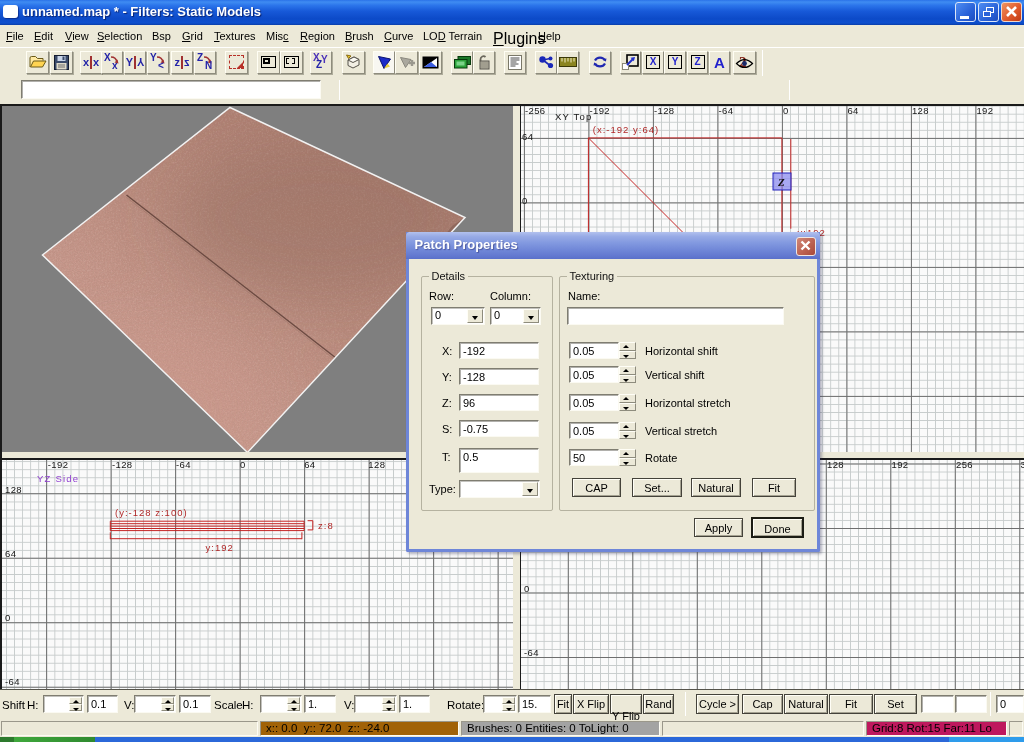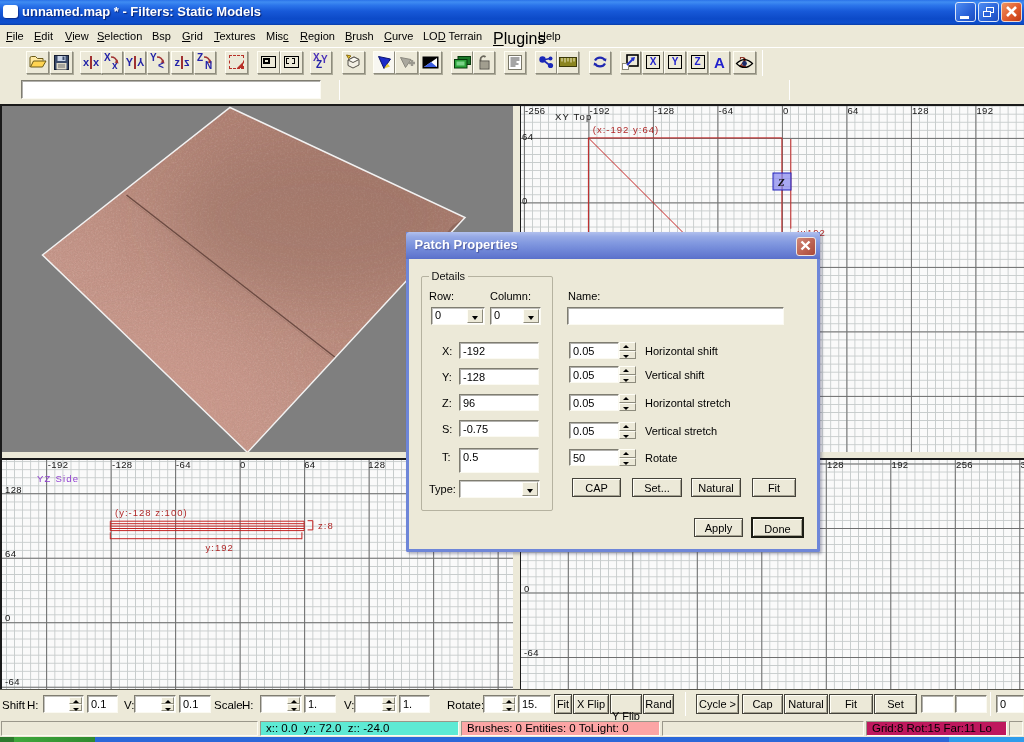--- a/index.html
+++ b/index.html
@@ -440,22 +440,22 @@
 <div class="b ab" style="left:742px;top:694px;width:41px;height:20px;padding-top:3px">Cap</div>
 <div class="b ab" style="left:784px;top:694px;width:44px;height:20px;padding-top:3px">Natural</div>
 <div class="b ab" style="left:829px;top:694px;width:44px;height:20px;padding-top:3px">Fit</div>
 <div class="b ab" style="left:874px;top:694px;width:43px;height:20px;padding-top:3px">Set</div>
 <div class="edit ab" style="left:921px;top:695px;width:33px;height:18px;font-size:11px;padding:2px 0 0 3px"></div>
 <div class="edit ab" style="left:955px;top:695px;width:32px;height:18px;font-size:11px;padding:2px 0 0 3px"></div>
 <div class="ab" style="left:990px;top:692px;width:1px;height:24px;background:#aaa796;border-right:1px solid #fff"></div>
 <div class="edit ab" style="left:996px;top:695px;width:28px;height:18px;font-size:11px;padding:2px 0 0 3px">0</div>
 <div class="ab" style="left:0;top:720px;width:1024px;height:17px;background:#ece9d8"></div>
 <div class="ab" style="left:1px;top:721px;width:257px;height:15px;background:#ece9d8;border:1px solid;border-color:#9a978a #fdfcf4 #fdfcf4 #9a978a;font-size:11.5px;padding:0px 0 0 5px;white-space:pre"></div>
-<div class="ab" style="left:260px;top:721px;width:199px;height:15px;background:#5eead4;border:1px solid;border-color:#9a978a #fdfcf4 #fdfcf4 #9a978a;font-size:11.5px;padding:0px 0 0 5px;white-space:pre">x:: 0.0  y:: 72.0  z:: -24.0</div>
-<div class="ab" style="left:461px;top:721px;width:199px;height:15px;background:#fca5a5;border:1px solid;border-color:#9a978a #fdfcf4 #fdfcf4 #9a978a;font-size:11.5px;padding:0px 0 0 5px;white-space:pre">Brushes: 0 Entities: 0 ToLight: 0</div>
+<div class="ab" style="left:260px;top:721px;width:199px;height:15px;background:#a16207;border:1px solid;border-color:#9a978a #fdfcf4 #fdfcf4 #9a978a;font-size:11.5px;padding:0px 0 0 5px;white-space:pre">x:: 0.0  y:: 72.0  z:: -24.0</div>
+<div class="ab" style="left:461px;top:721px;width:199px;height:15px;background:#a3a3a3;border:1px solid;border-color:#9a978a #fdfcf4 #fdfcf4 #9a978a;font-size:11.5px;padding:0px 0 0 5px;white-space:pre">Brushes: 0 Entities: 0 ToLight: 0</div>
 <div class="ab" style="left:662px;top:721px;width:202px;height:15px;background:#ece9d8;border:1px solid;border-color:#9a978a #fdfcf4 #fdfcf4 #9a978a;font-size:11.5px;padding:0px 0 0 5px;white-space:pre"></div>
 <div class="ab" style="left:866px;top:721px;width:141px;height:15px;background:#be185d;border:1px solid;border-color:#9a978a #fdfcf4 #fdfcf4 #9a978a;font-size:11.5px;padding:0px 0 0 5px;white-space:pre">Grid:8 Rot:15 Far:11 Lo</div>
 <div class="ab" style="left:1009px;top:721px;width:14px;height:15px;background:#ece9d8;border:1px solid;border-color:#9a978a #fdfcf4 #fdfcf4 #9a978a;font-size:11.5px;padding:0px 0 0 5px;white-space:pre"></div>
 <div class="ab" style="left:0;top:737px;width:1024px;height:5px;background:#2b68d9">
 <div class="ab" style="left:0;top:0;width:14px;height:5px;background:#2d7a2d"></div>
 <div class="ab" style="left:14px;top:0;width:81px;height:5px;background:linear-gradient(90deg,#3fa83c,#2f8a2f)"></div>
 <div class="ab" style="left:949px;top:0;width:75px;height:5px;background:#2e9ceb"></div>
   </div>
 <div class="ab" style="left:406px;top:232px;width:414px;height:320px;background:#ece9d8;border:3.5px solid #6e86d8;border-top:none;border-radius:0 0 2px 2px;box-shadow:2px 2px 3px rgba(40,40,80,.35)">
     <div class="ab" style="left:-3.5px;top:0;width:414px;height:27px;border-radius:4px 4px 0 0;background:linear-gradient(180deg,#b2c1ee 0%,#98abe6 16%,#8299e0 40%,#7188d8 65%,#6379d0 88%,#5a70ca 100%)">
@@ -486,20 +486,23 @@
       <div class="edit ab" style="left:50px;top:135px;width:80px;height:17px;font-size:11px;padding:2px 0 0 3px">96</div>
       <div class="lbl" style="left:33px;top:164px">S:</div>
       <div class="edit ab" style="left:50px;top:161px;width:80px;height:17px;font-size:11px;padding:2px 0 0 3px">-0.75</div>
       <div class="lbl" style="left:33px;top:192px">T:</div>
       <div class="edit ab" style="left:50px;top:189px;width:80px;height:25px;font-size:11px;padding:2px 0 0 3px">0.5</div>
       <div class="lbl" style="left:20px;top:224px">Type:</div>
       <div class="cmb" style="left:50px;top:221px;width:81px;height:18px">
         <b></b>
         <i></i>
       </div>
+      <div class="gb" style="left:149.5px;top:17px;width:256px;height:235px">
+        <span>Texturing</span>
+      </div>
       <div class="lbl" style="left:159px;top:31px">Name:</div>
       <div class="edit ab" style="left:158px;top:48px;width:217px;height:18px;font-size:11px;padding:2px 0 0 3px"></div>
       <div class="edit ab" style="left:160px;top:83px;width:50px;height:17px;font-size:11px;padding:2px 0 0 3px">0.05</div>
       <div class="ab" style="left:210px;top:83px;width:17px;height:17px">
         <div class="spb" style="right:0;top:0;bottom:0;width:17px">
           <div class="spu" style="height:8.5px"></div>
           <div class="spd" style="height:8.5px"></div>
         </div>
       </div>
       <div class="lbl" style="left:236px;top:86px">Horizontal shift</div>

